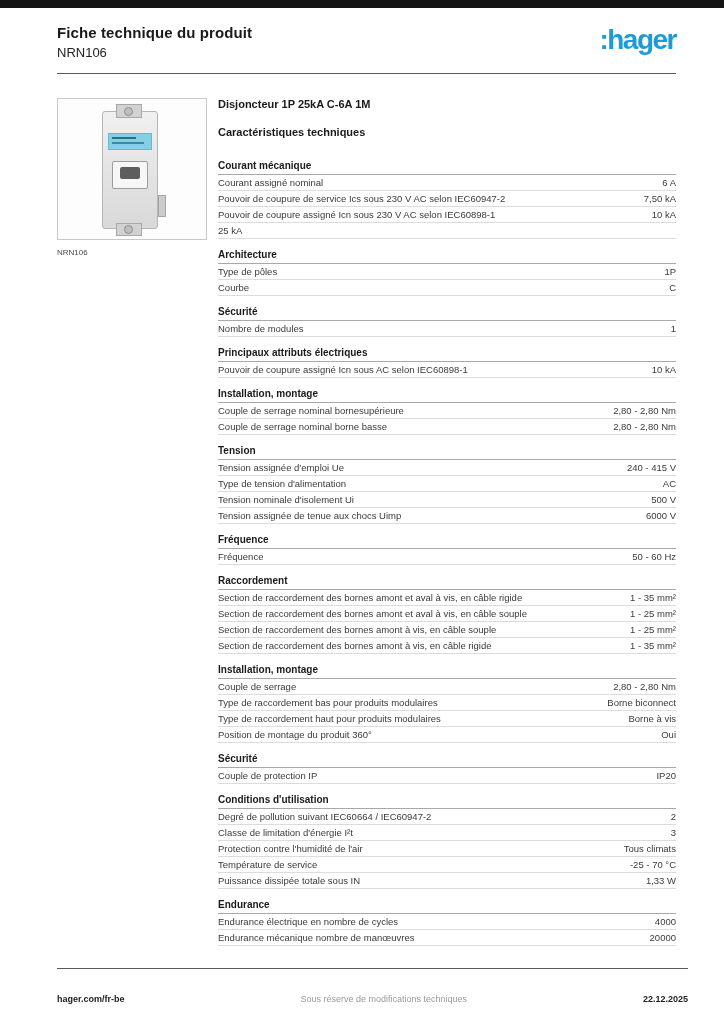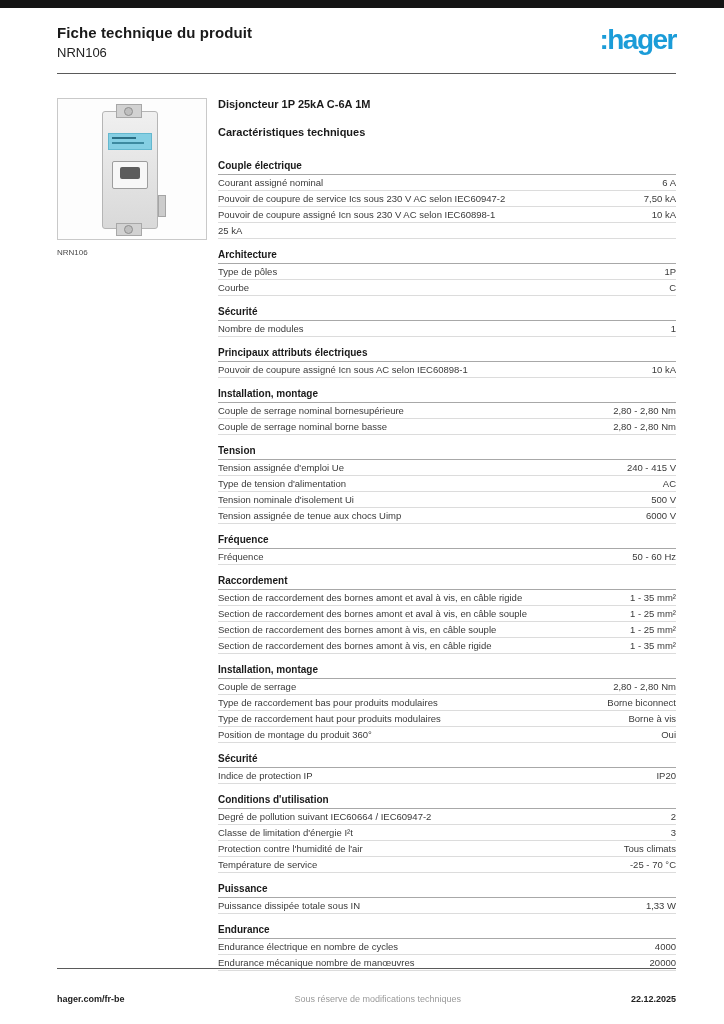--- a/index.html
+++ b/index.html
@@ -56,21 +56,21 @@
 
   .section-title { font-size:10px; font-weight:bold; color:#1a1a1a;
                    padding:10px 0 3px; border-bottom:1px solid #a8a8a8; }
   .spec-row { display:flex; justify-content:space-between; align-items:baseline;
               font-size:9.5px; color:#3a3a3a; padding:2px 0;
               border-bottom:1px solid #dcdcdc; line-height:11px; }
   .spec-label { padding-right:8px; }
   .spec-value { white-space:nowrap; color:#3a3a3a; }
 
   
-  .footer { position:absolute; left:57px; right:48px; bottom:20px;
+  .footer { position:absolute; left:57px; right:36px; bottom:20px;
             border-top:1px solid #5a5a5a; padding-top:9px;
             display:flex; justify-content:space-between; align-items:baseline; }
   .footer-left { font-size:9px; font-weight:bold; color:#222; }
   .footer-center { font-size:9px; color:#9a9a9a;margin-top:16px; }
   .footer-right { font-size:9px; font-weight:bold; color:#222; }
 </style>
 </head>
 <body>
 
 <div class="page">
@@ -101,21 +101,21 @@
         <div class="brk-bottom-screw"></div>
       </div>
       <div class="image-caption">NRN106</div>
     </div>
 
     <div class="right-col">
       <div class="product-name">Disjoncteur 1P 25kA C-6A 1M</div>
       <div class="tech-title">Caractéristiques techniques</div>
       <div id="sections">
           <div class="section">
-            <div class="section-title">Couple électrique</div>
+            <div class="section-title">Courant mécanique</div>
             <div class="spec-row">
               <span class="spec-label">Courant assigné nominal</span>
               <span class="spec-value">6 A</span>
             </div>
             <div class="spec-row">
               <span class="spec-label">Pouvoir de coupure de service Ics sous 230 V AC selon IEC60947-2</span>
               <span class="spec-value">7,50 kA</span>
             </div>
             <div class="spec-row">
               <span class="spec-label">Pouvoir de coupure assigné Icn sous 230 V AC selon IEC60898-1</span>
@@ -221,21 +221,21 @@
               <span class="spec-value">Borne à vis</span>
             </div>
             <div class="spec-row">
               <span class="spec-label">Position de montage du produit  360°</span>
               <span class="spec-value">Oui</span>
             </div>
           </div>
           <div class="section">
             <div class="section-title">Sécurité</div>
             <div class="spec-row">
-              <span class="spec-label">Indice de protection IP</span>
+              <span class="spec-label">Couple de protection IP</span>
               <span class="spec-value">IP20</span>
             </div>
           </div>
           <div class="section">
             <div class="section-title">Conditions d'utilisation</div>
             <div class="spec-row">
               <span class="spec-label">Degré de pollution suivant IEC60664 / IEC60947-2</span>
               <span class="spec-value">2</span>
             </div>
             <div class="spec-row">
@@ -245,21 +245,20 @@
             <div class="spec-row">
               <span class="spec-label">Protection contre l'humidité de l'air</span>
               <span class="spec-value">Tous climats</span>
             </div>
             <div class="spec-row">
               <span class="spec-label">Température de service</span>
               <span class="spec-value">-25 - 70 °C</span>
             </div>
           </div>
           <div class="section">
-            <div class="section-title">Puissance</div>
             <div class="spec-row">
               <span class="spec-label">Puissance dissipée totale sous IN</span>
               <span class="spec-value">1,33 W</span>
             </div>
           </div>
           <div class="section">
             <div class="section-title">Endurance</div>
             <div class="spec-row">
               <span class="spec-label">Endurance électrique en nombre de cycles</span>
               <span class="spec-value">4000</span>

